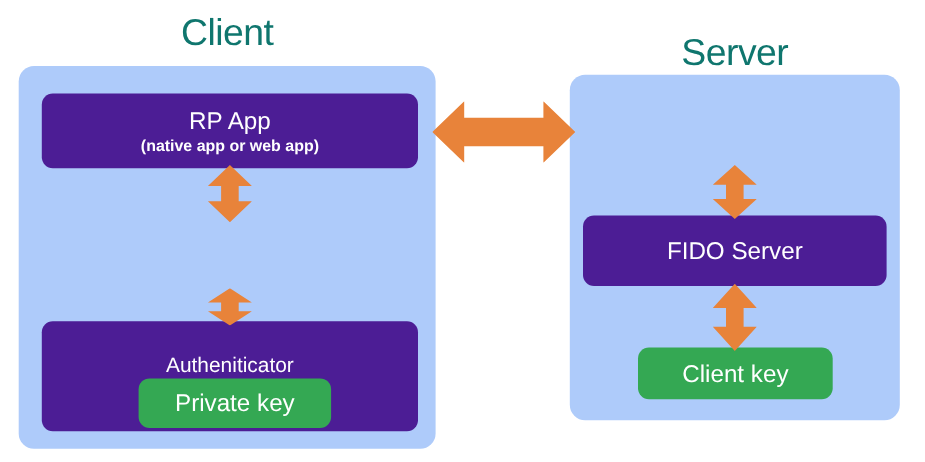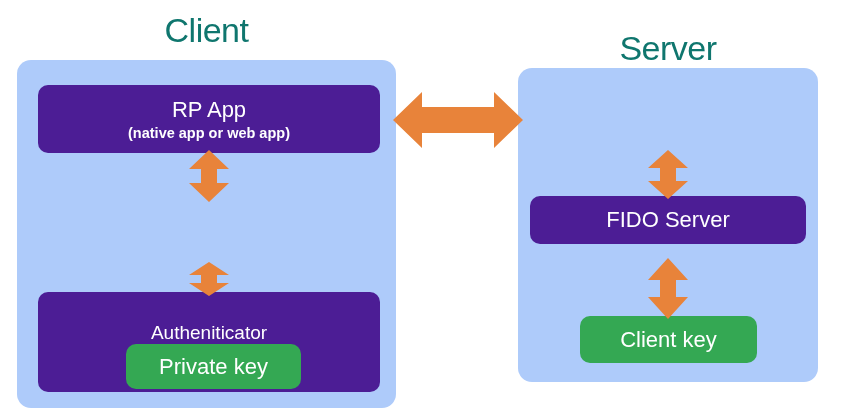--- a/index.html
+++ b/index.html
@@ -74,21 +74,21 @@
   }
 
   #box-rp-app      { left: 38px;  top: 85px;  width: 342px; height: 68px; }
   #box-os-browser  { left: 38px;  top: 199px; width: 342px; height: 65px; }
   #box-authenticator {
     left: 38px; top: 292px; width: 342px; height: 100px;
     justify-content: flex-start;
     padding-top: 28px;
   }
   #box-rp-server   { left: 530px; top: 90px;  width: 276px; height: 62px; }
-  #box-fido-server { left: 530px; top: 196px; width: 276px; height: 48px; }
+  #box-fido-server { left: 530px; top: 196px; width: 276px; height: 64px; }
 
   
   .key-chip {
     background: #34a853;
     border-radius: 10px;
     color: #ffffff;
     display: flex;
     align-items: center;
     justify-content: center;
     font-size: 22px;

